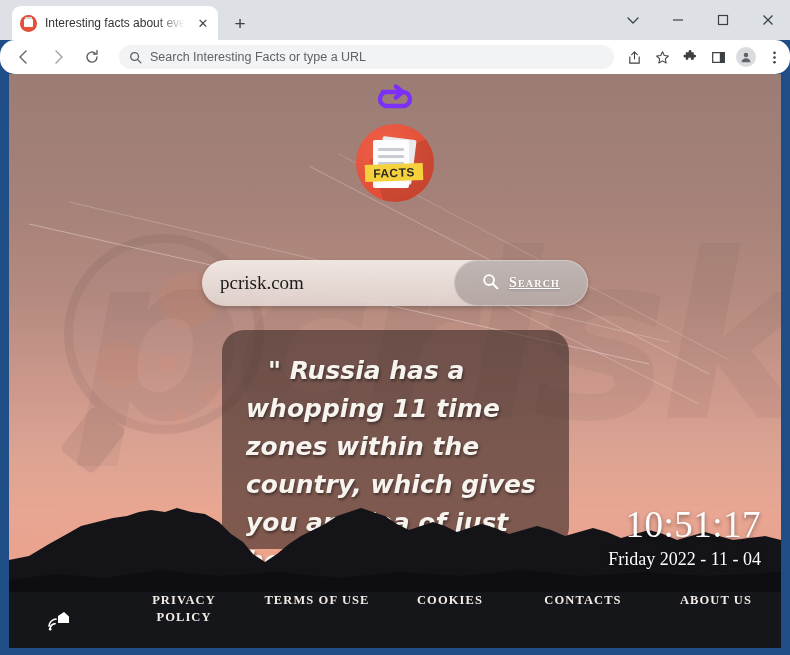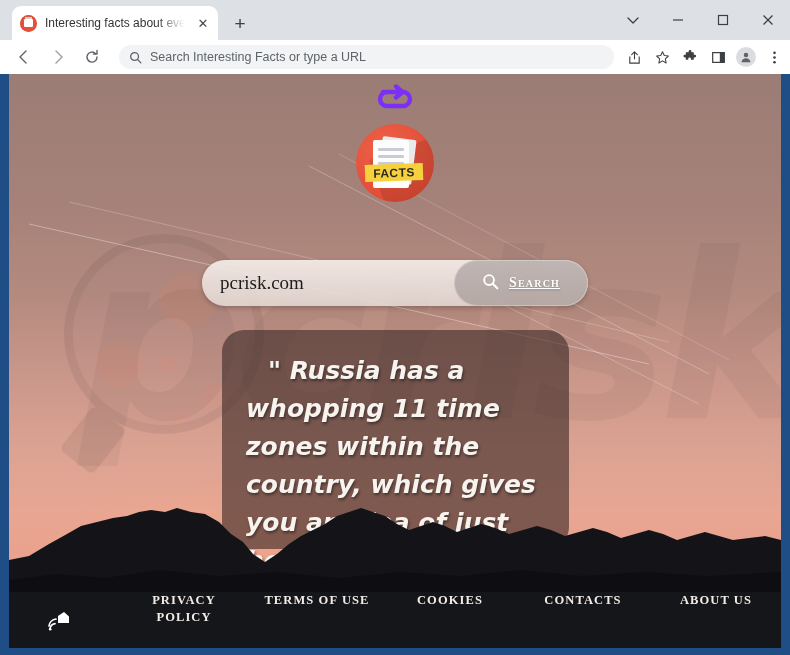--- a/index.html
+++ b/index.html
@@ -62,21 +62,21 @@
   }
   .wc {
     width:45px; height:40px; display:flex; align-items:center;
     justify-content:center; color:#3c4043; cursor:pointer;
   }
   .wc svg { display:block; }
 
   
   .toolbar {
     position:absolute; left:0; top:40px; width:790px; height:34px;
-    background:#ffffff; display:flex; align-items:center;
+    background:#ffffff; display:flex; align-items:center;border-radius:15px;
   }
   .navbtn {
     width:30px; height:30px; margin-left:4px;
     display:flex; align-items:center; justify-content:center;
     color:#5f6368; cursor:pointer; border-radius:50%;
   }
   .navbtn.first { margin-left:9px; }
   .omnibox {
     flex:1; height:24px; margin:0 6px 0 12px;
     background:#f1f3f4; border-radius:13px;
@@ -435,20 +435,24 @@
 
     <div class="quote-box">
       <div class="quote-text">"  Russia has a whopping 11 time zones within the country, which gives you an idea of just how large it is. "</div>
     </div>
 
     <svg class="mountains" viewBox="0 0 772 110" preserveAspectRatio="none">
       <path fill="#141418" d="M0,110 L0,78 L20,74 L40,62 L58,52 L72,44 L88,40 L104,36 L118,34 L130,30 L142,28 L156,30 L168,26 L182,30 L196,32 L210,40 L222,52 L234,60 L244,72 L256,80 L268,72 L280,62 L292,54 L304,48 L316,42 L328,34 L340,30 L352,26 L364,30 L376,34 L388,42 L400,48 L412,44 L424,40 L436,44 L448,50 L460,46 L472,42 L486,46 L500,52 L514,48 L528,44 L542,48 L556,54 L570,50 L584,46 L598,50 L612,56 L626,52 L640,48 L654,52 L668,58 L682,54 L696,50 L710,54 L724,58 L740,56 L756,54 L772,58 L772,110 Z"></path>
       <path fill="#0e0e12" d="M0,110 L0,98 L48,92 L96,96 L150,88 L210,94 L268,90 L330,96 L392,90 L452,94 L512,88 L574,94 L636,90 L698,94 L772,90 L772,110 Z"></path>
     </svg>
 
+    <div class="clock">
+      <div class="time">10:51:17</div>
+      <div class="date">Friday 2022 - 11 - 04</div>
+    </div>
 
     <div class="footer">
       <span class="home-icon">
         <svg width="24" height="24" viewBox="0 0 24 24">
           <path d="M11 8 L17 4 L22 8.5 L22 15 L11 15 Z" fill="#ffffff"></path>
           <path d="M2 18 a8 8 0 0 1 7 -7" fill="none" stroke="#ffffff" stroke-width="1.7" stroke-linecap="round"></path>
           <path d="M3 21 a6 6 0 0 1 5 -5.4" fill="none" stroke="#ffffff" stroke-width="1.7" stroke-linecap="round"></path>
           <circle cx="3.2" cy="21.2" r="1.3" fill="#ffffff"></circle>
         </svg>
       </span>

